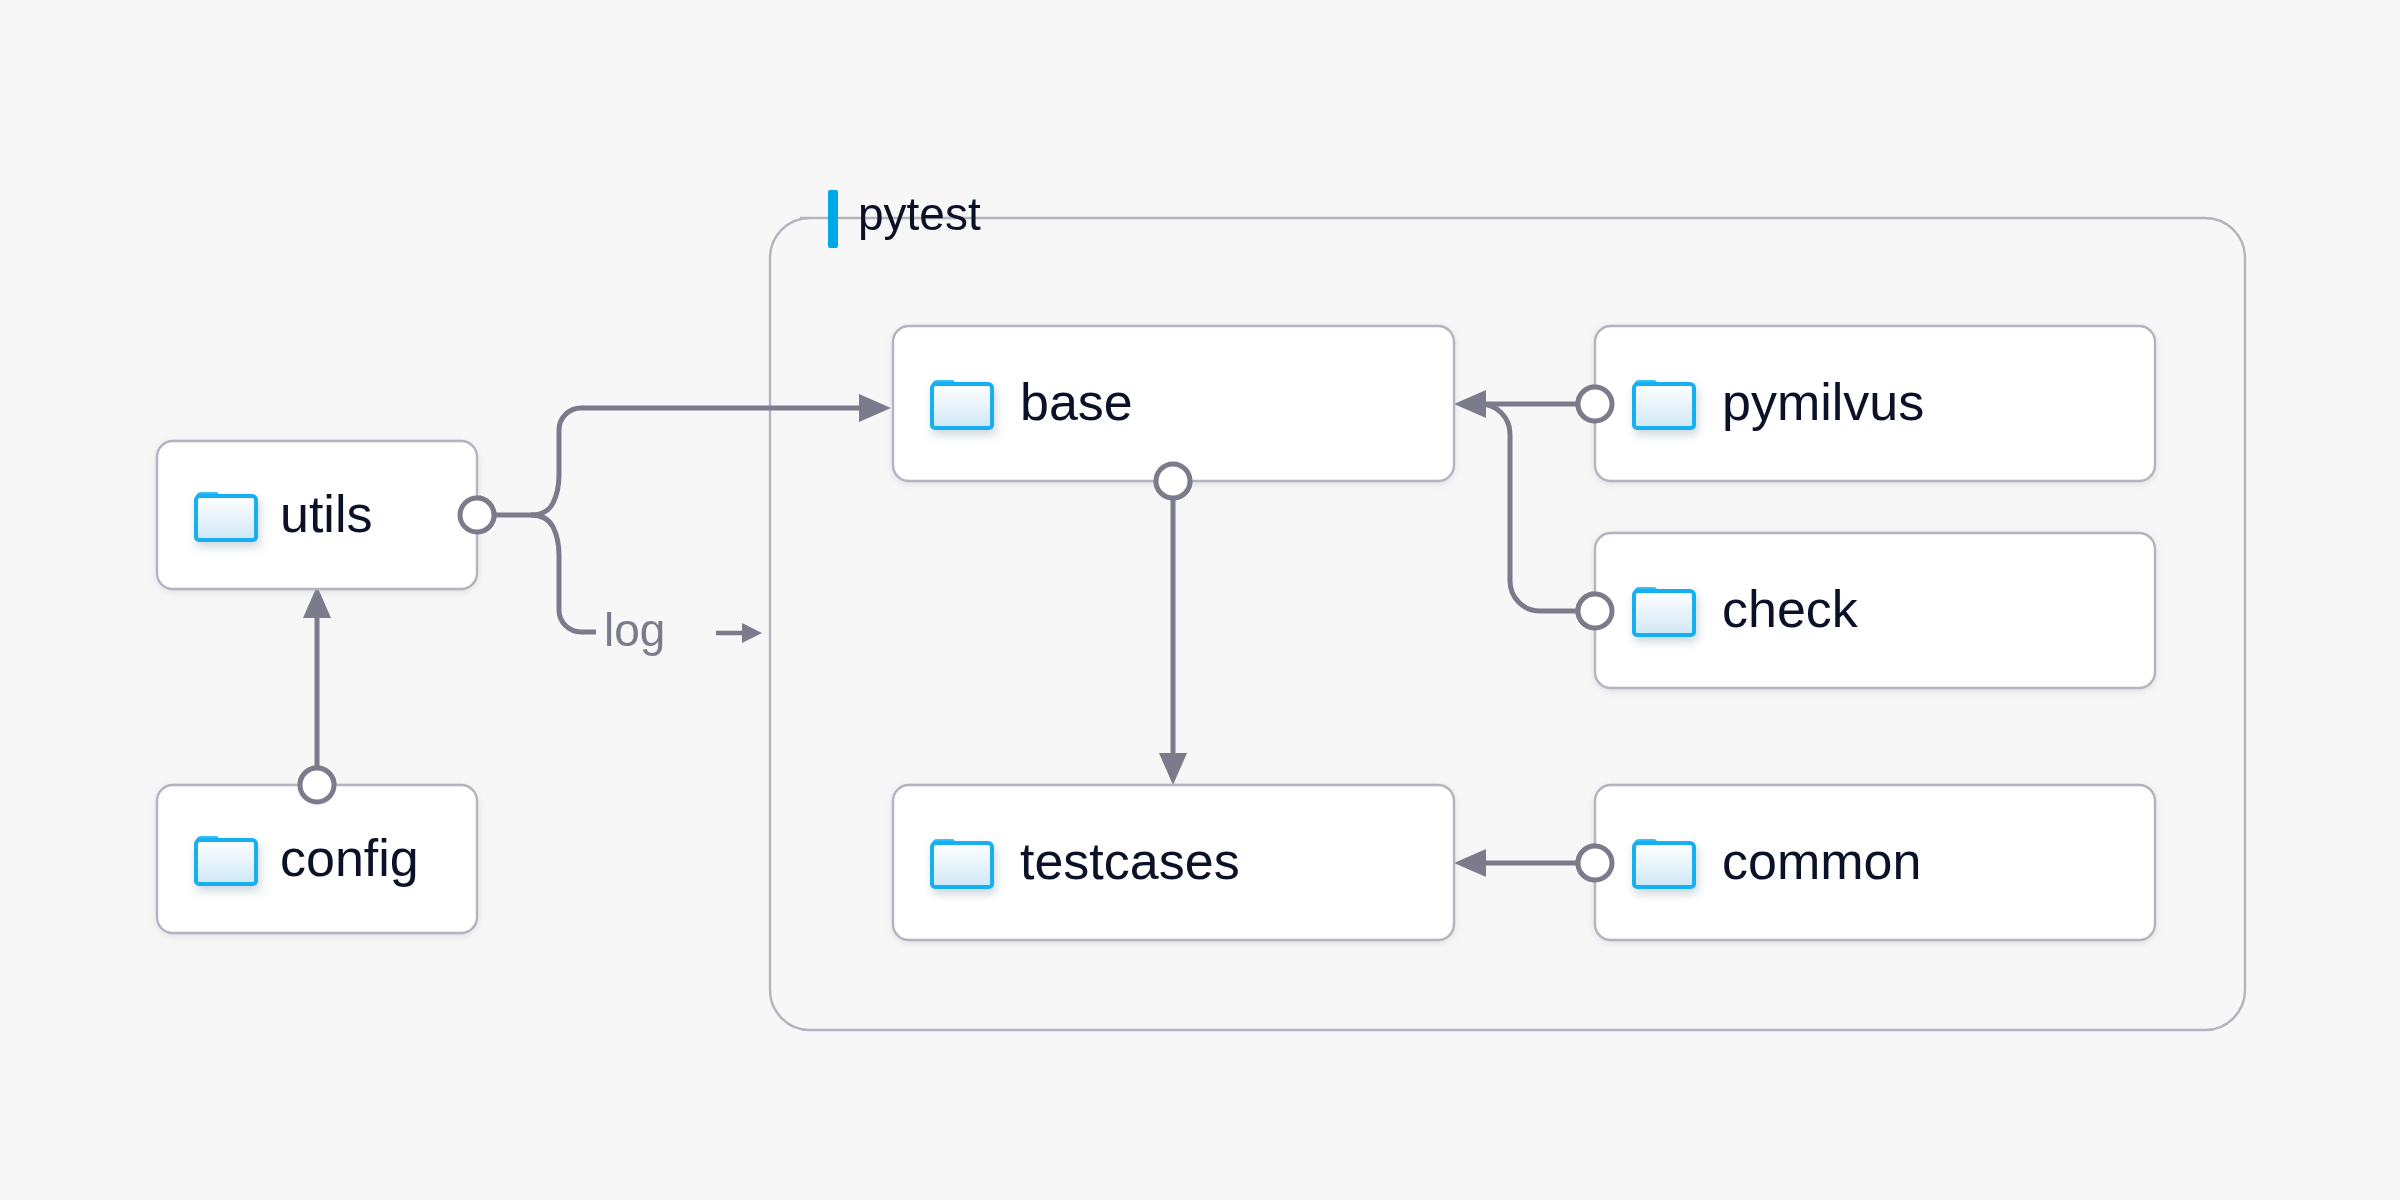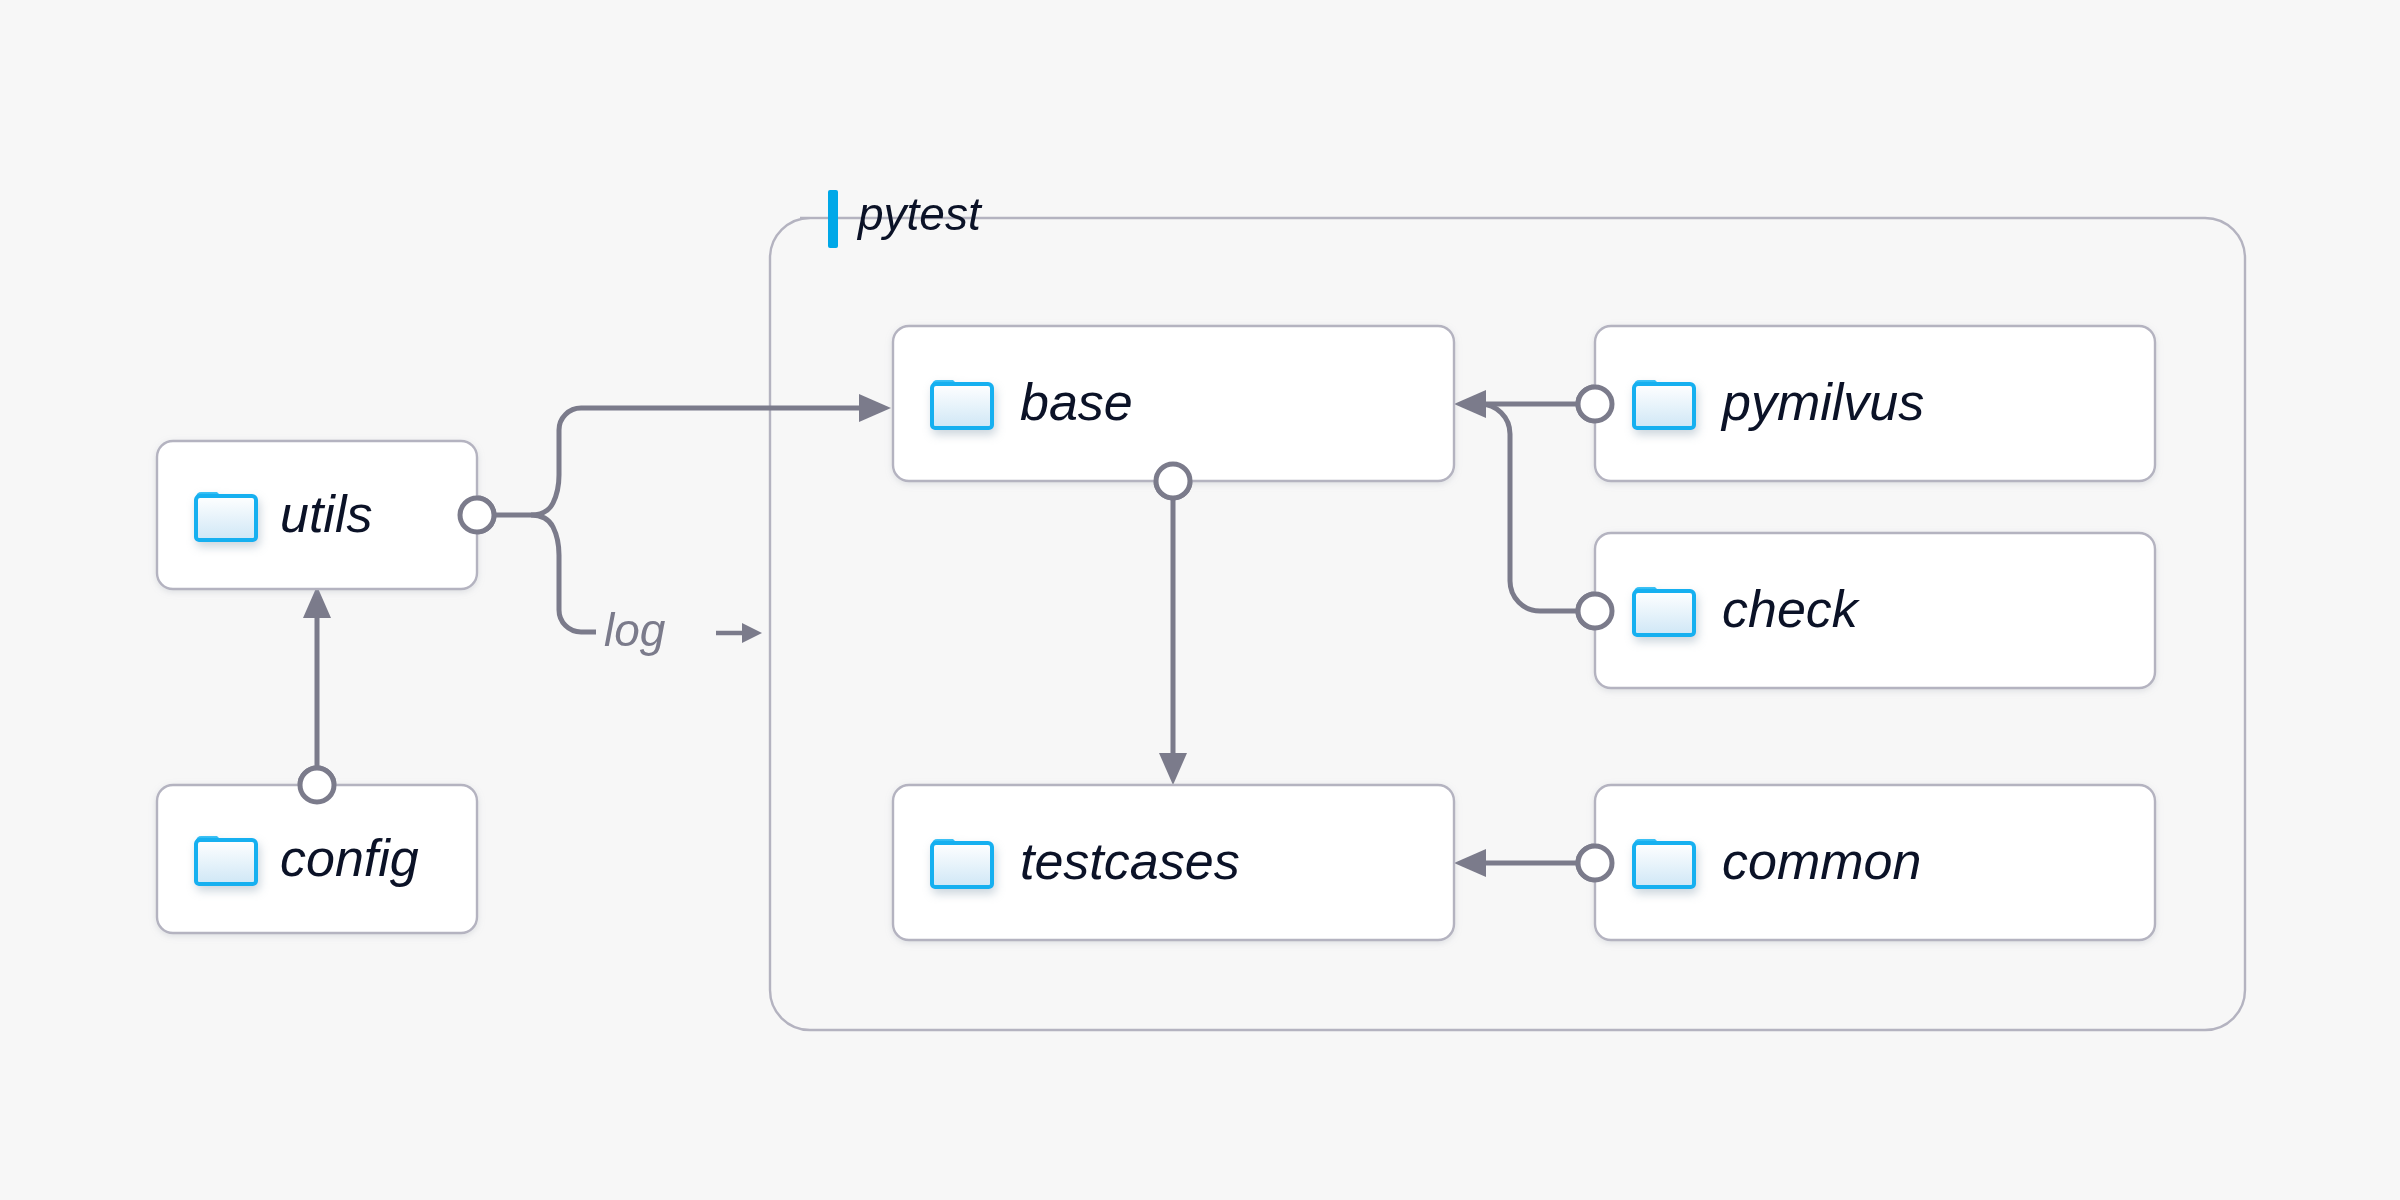--- a/index.html
+++ b/index.html
@@ -11,21 +11,20 @@
     width: 2400px;
     height: 1200px;
     font-family: "Liberation Sans", sans-serif;
     overflow: hidden;
   }
   #stage {
     position: relative;
     width: 2400px;
     height: 1200px;
     background: #f7f7f7;
-    font-style: italic;
   }
   #diagram-svg {
     position: absolute;
     inset: 0;
     width: 2400px;
     height: 1200px;
     display: block;
   }
   .node-rect {
     fill: #ffffff;

